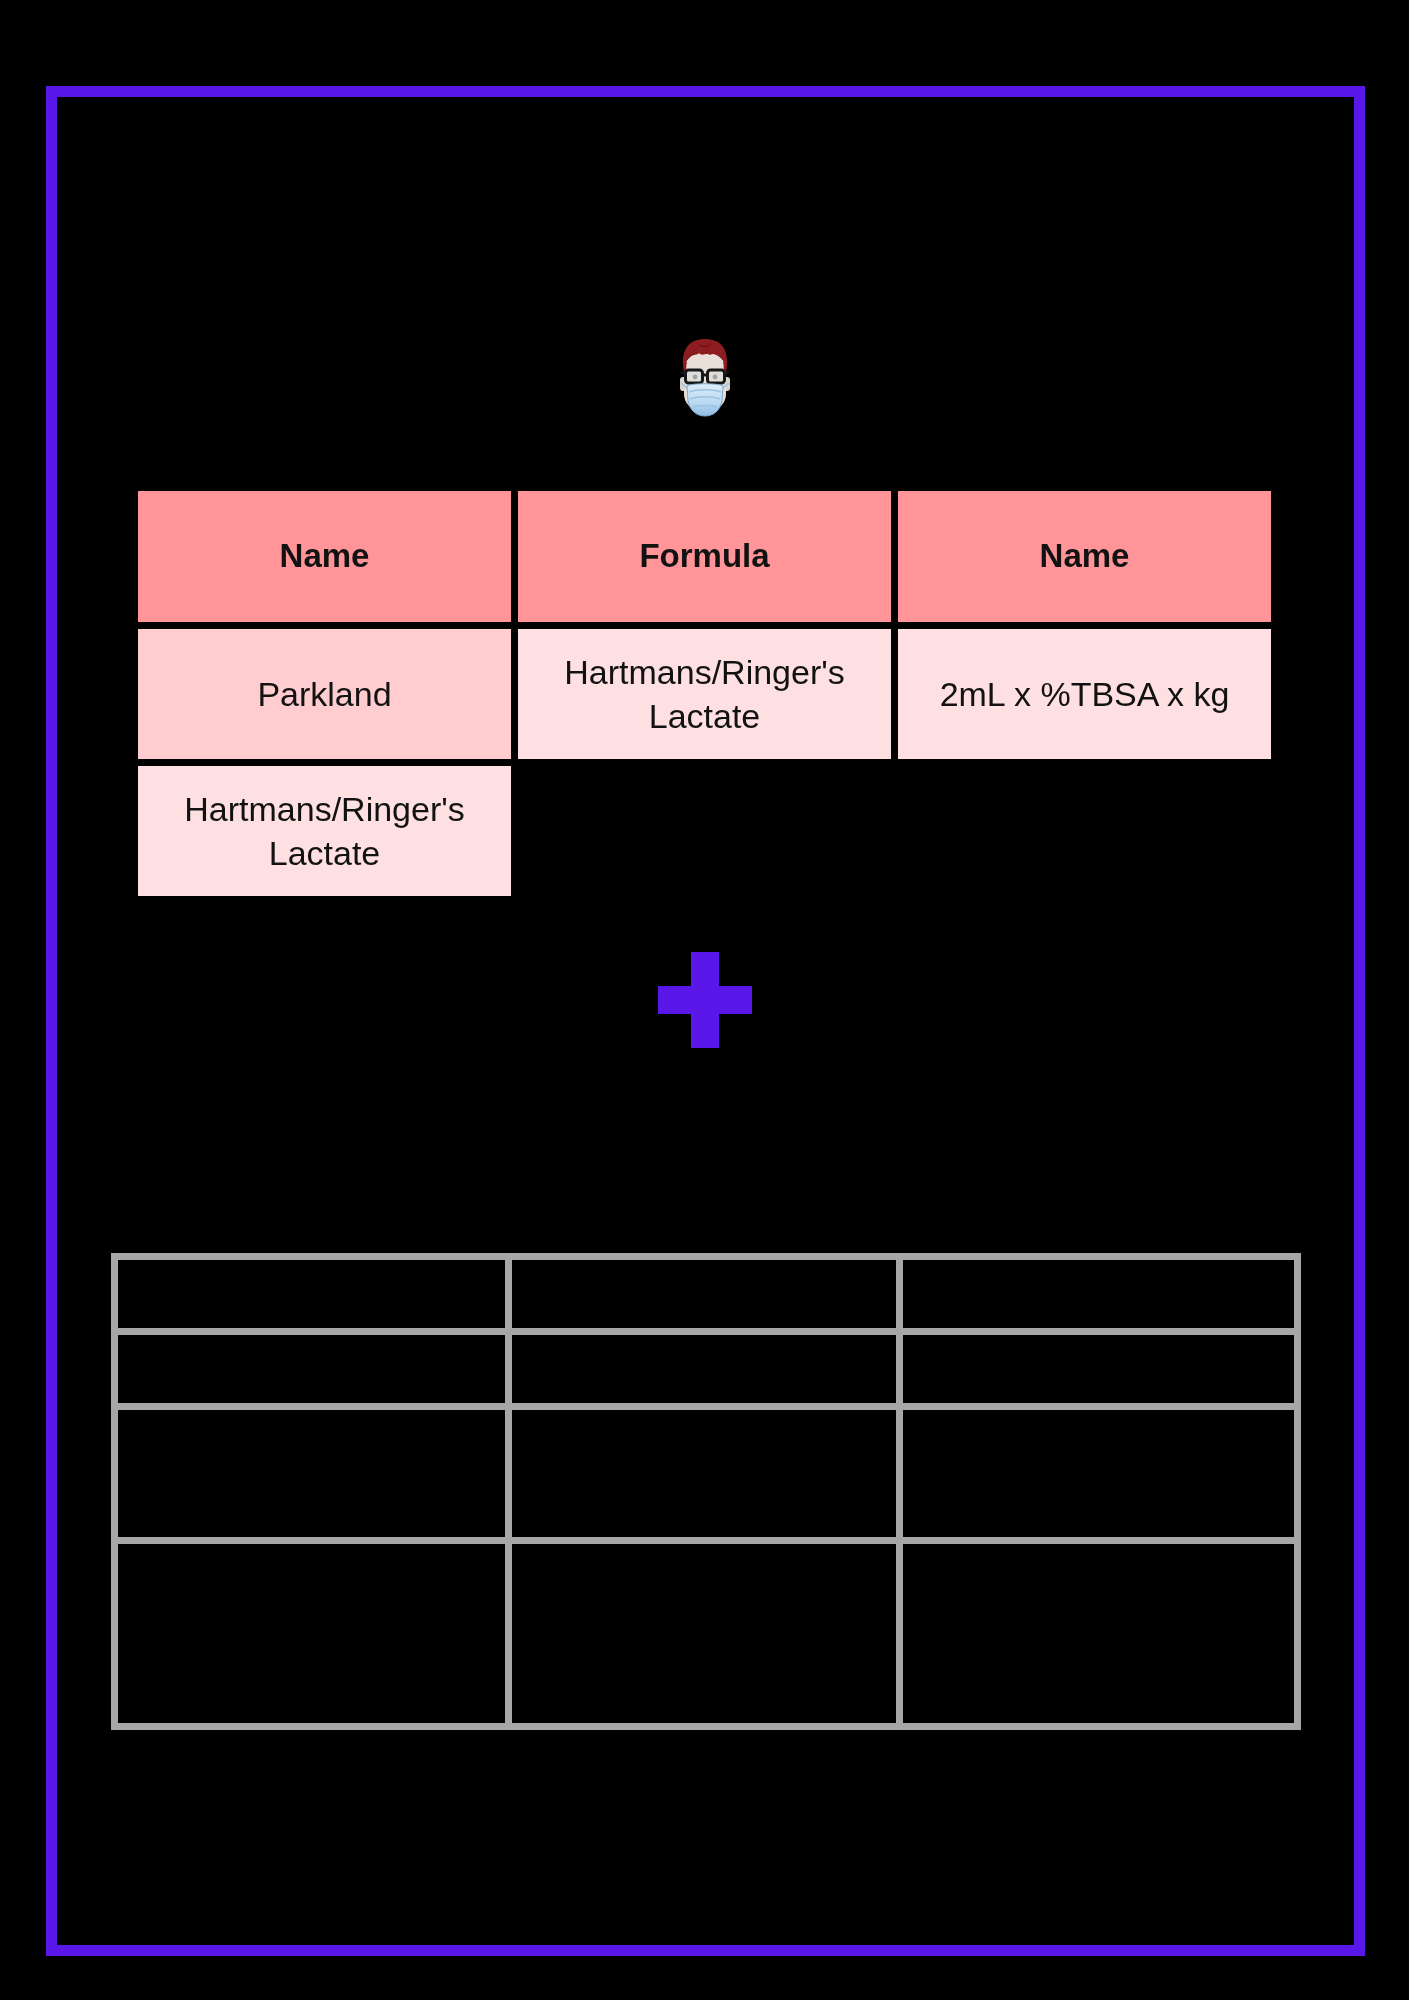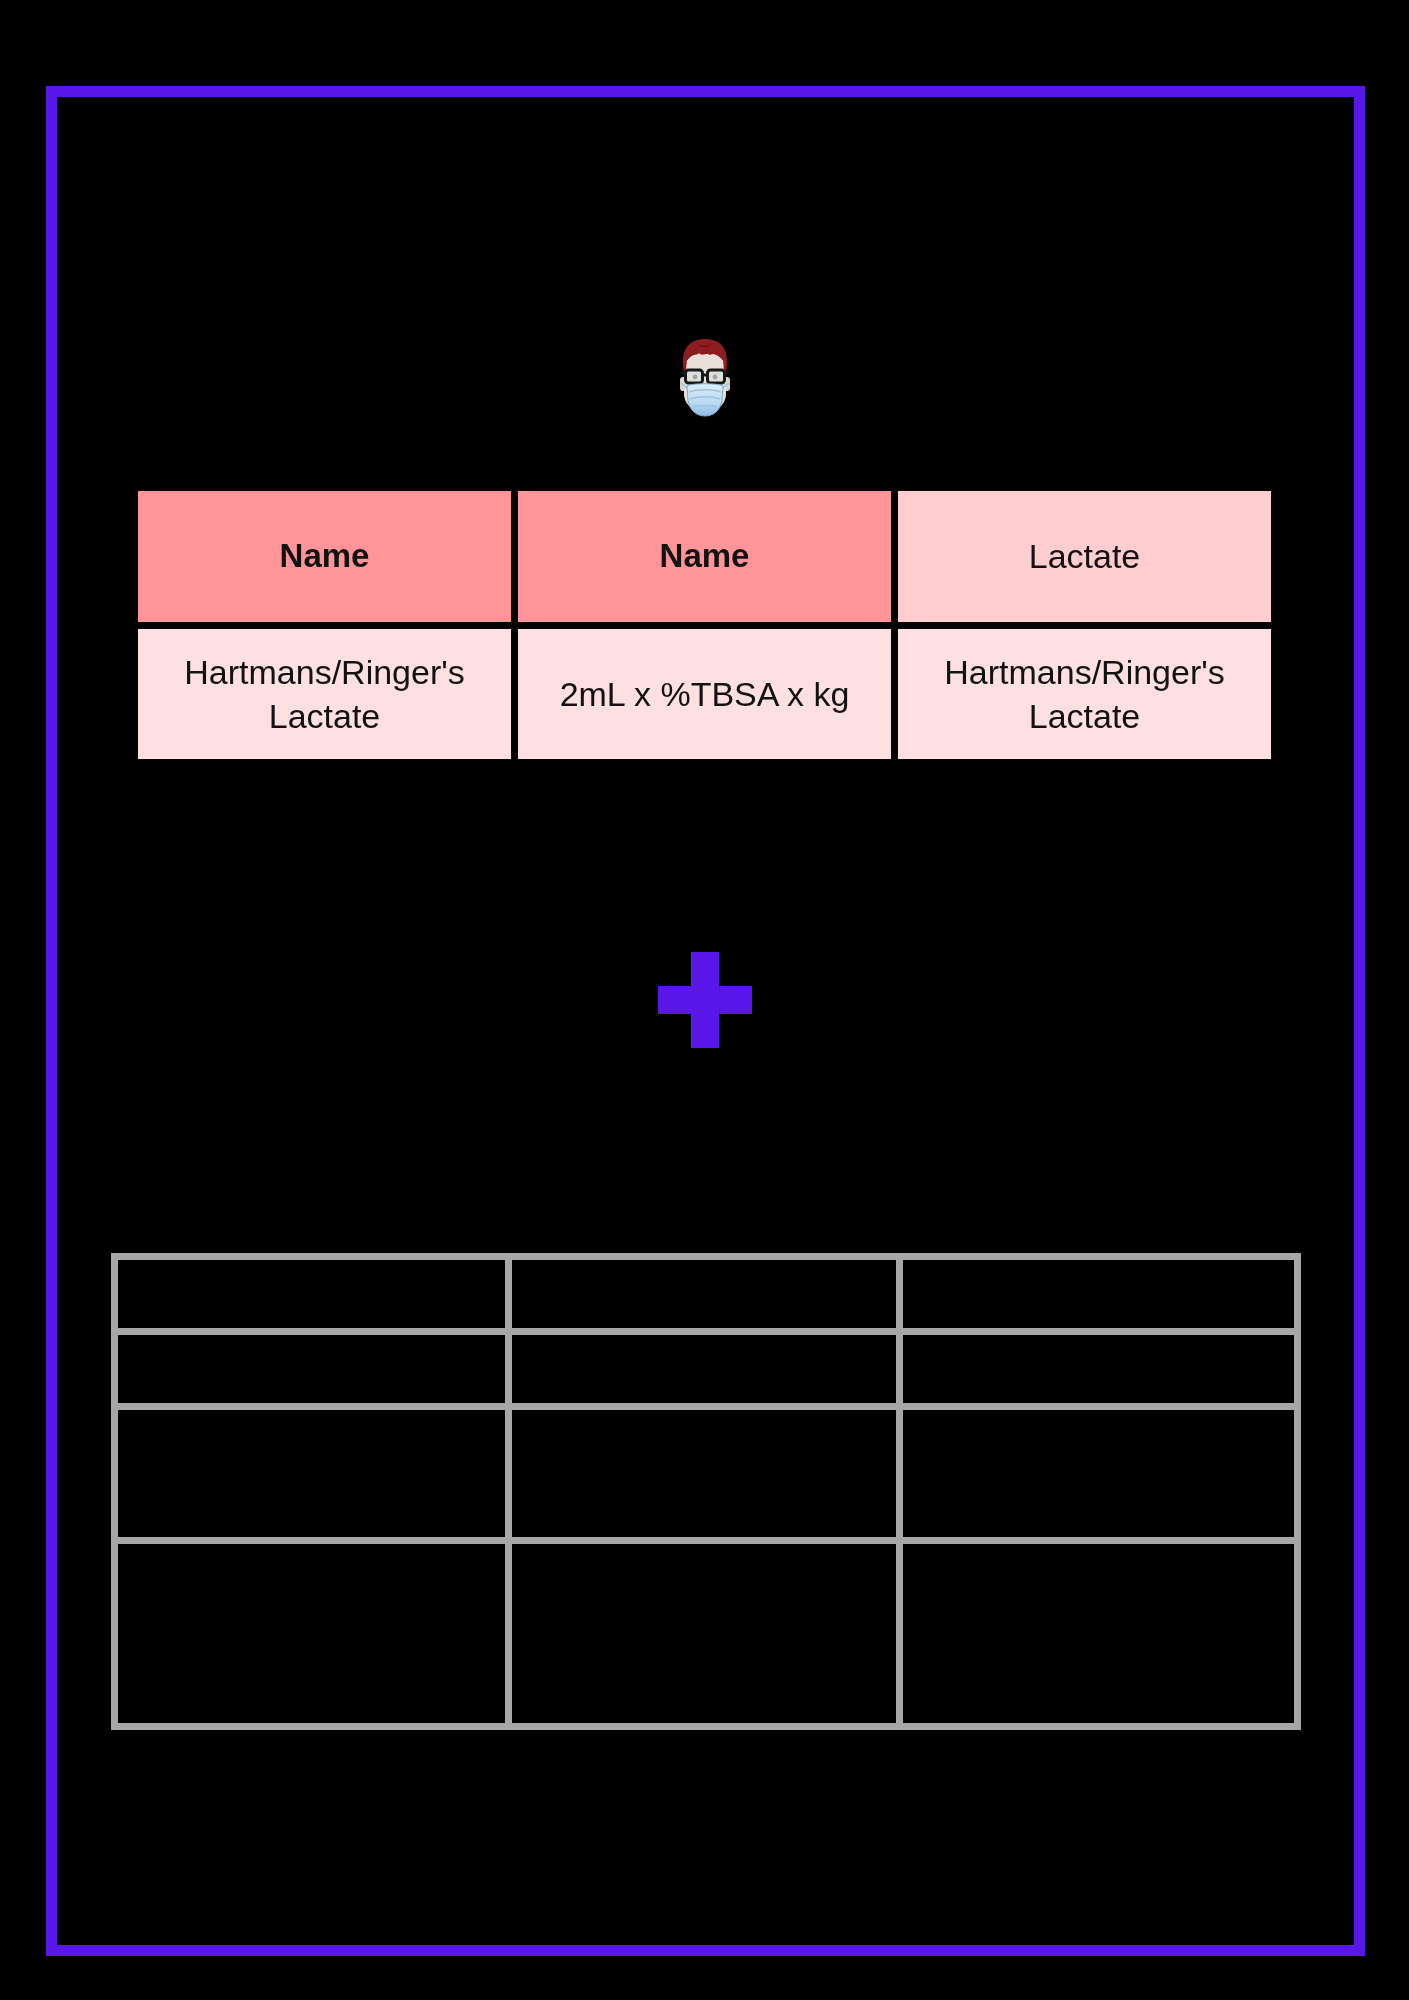--- a/index.html
+++ b/index.html
@@ -124,23 +124,24 @@
     <line x1="46" y1="49" x2="52" y2="44" stroke="#a7c9e6" stroke-width="2"></line>
 
     <path d="M10 47 C14 44 42 44 46 47 L45 62 C43 72 36 77 28 77 C20 77 13 72 11 62 Z" fill="url(#maskGrad)" stroke="#7fa8cc" stroke-width="1"></path>
     <path d="M12 53 C20 50 36 50 44 53" fill="none" stroke="#9cc2e2" stroke-width="1.5"></path>
     <path d="M13 60 C21 57 35 57 43 60" fill="none" stroke="#9cc2e2" stroke-width="1.5"></path>
     <path d="M16 68 C22 66 34 66 40 68" fill="none" stroke="#9cc2e2" stroke-width="1.5"></path>
   </svg>
 
   <div class="formula-table">
     <div class="cell header">Name</div>
+    <div class="cell header">Formula</div>
     <div class="cell header">Name</div>
 
-    <div class="cell name-col">Lactate</div>
+    <div class="cell name-col">Parkland</div>
     <div class="cell data-col">Hartmans/Ringer's Lactate</div>
 
     <div class="cell data-col">2mL x %TBSA x kg</div>
     <div class="cell data-col">Hartmans/Ringer's Lactate</div>
   </div>
 
   <div class="plus">
     <div class="bar-v"></div>
     <div class="bar-h"></div>
   </div>

